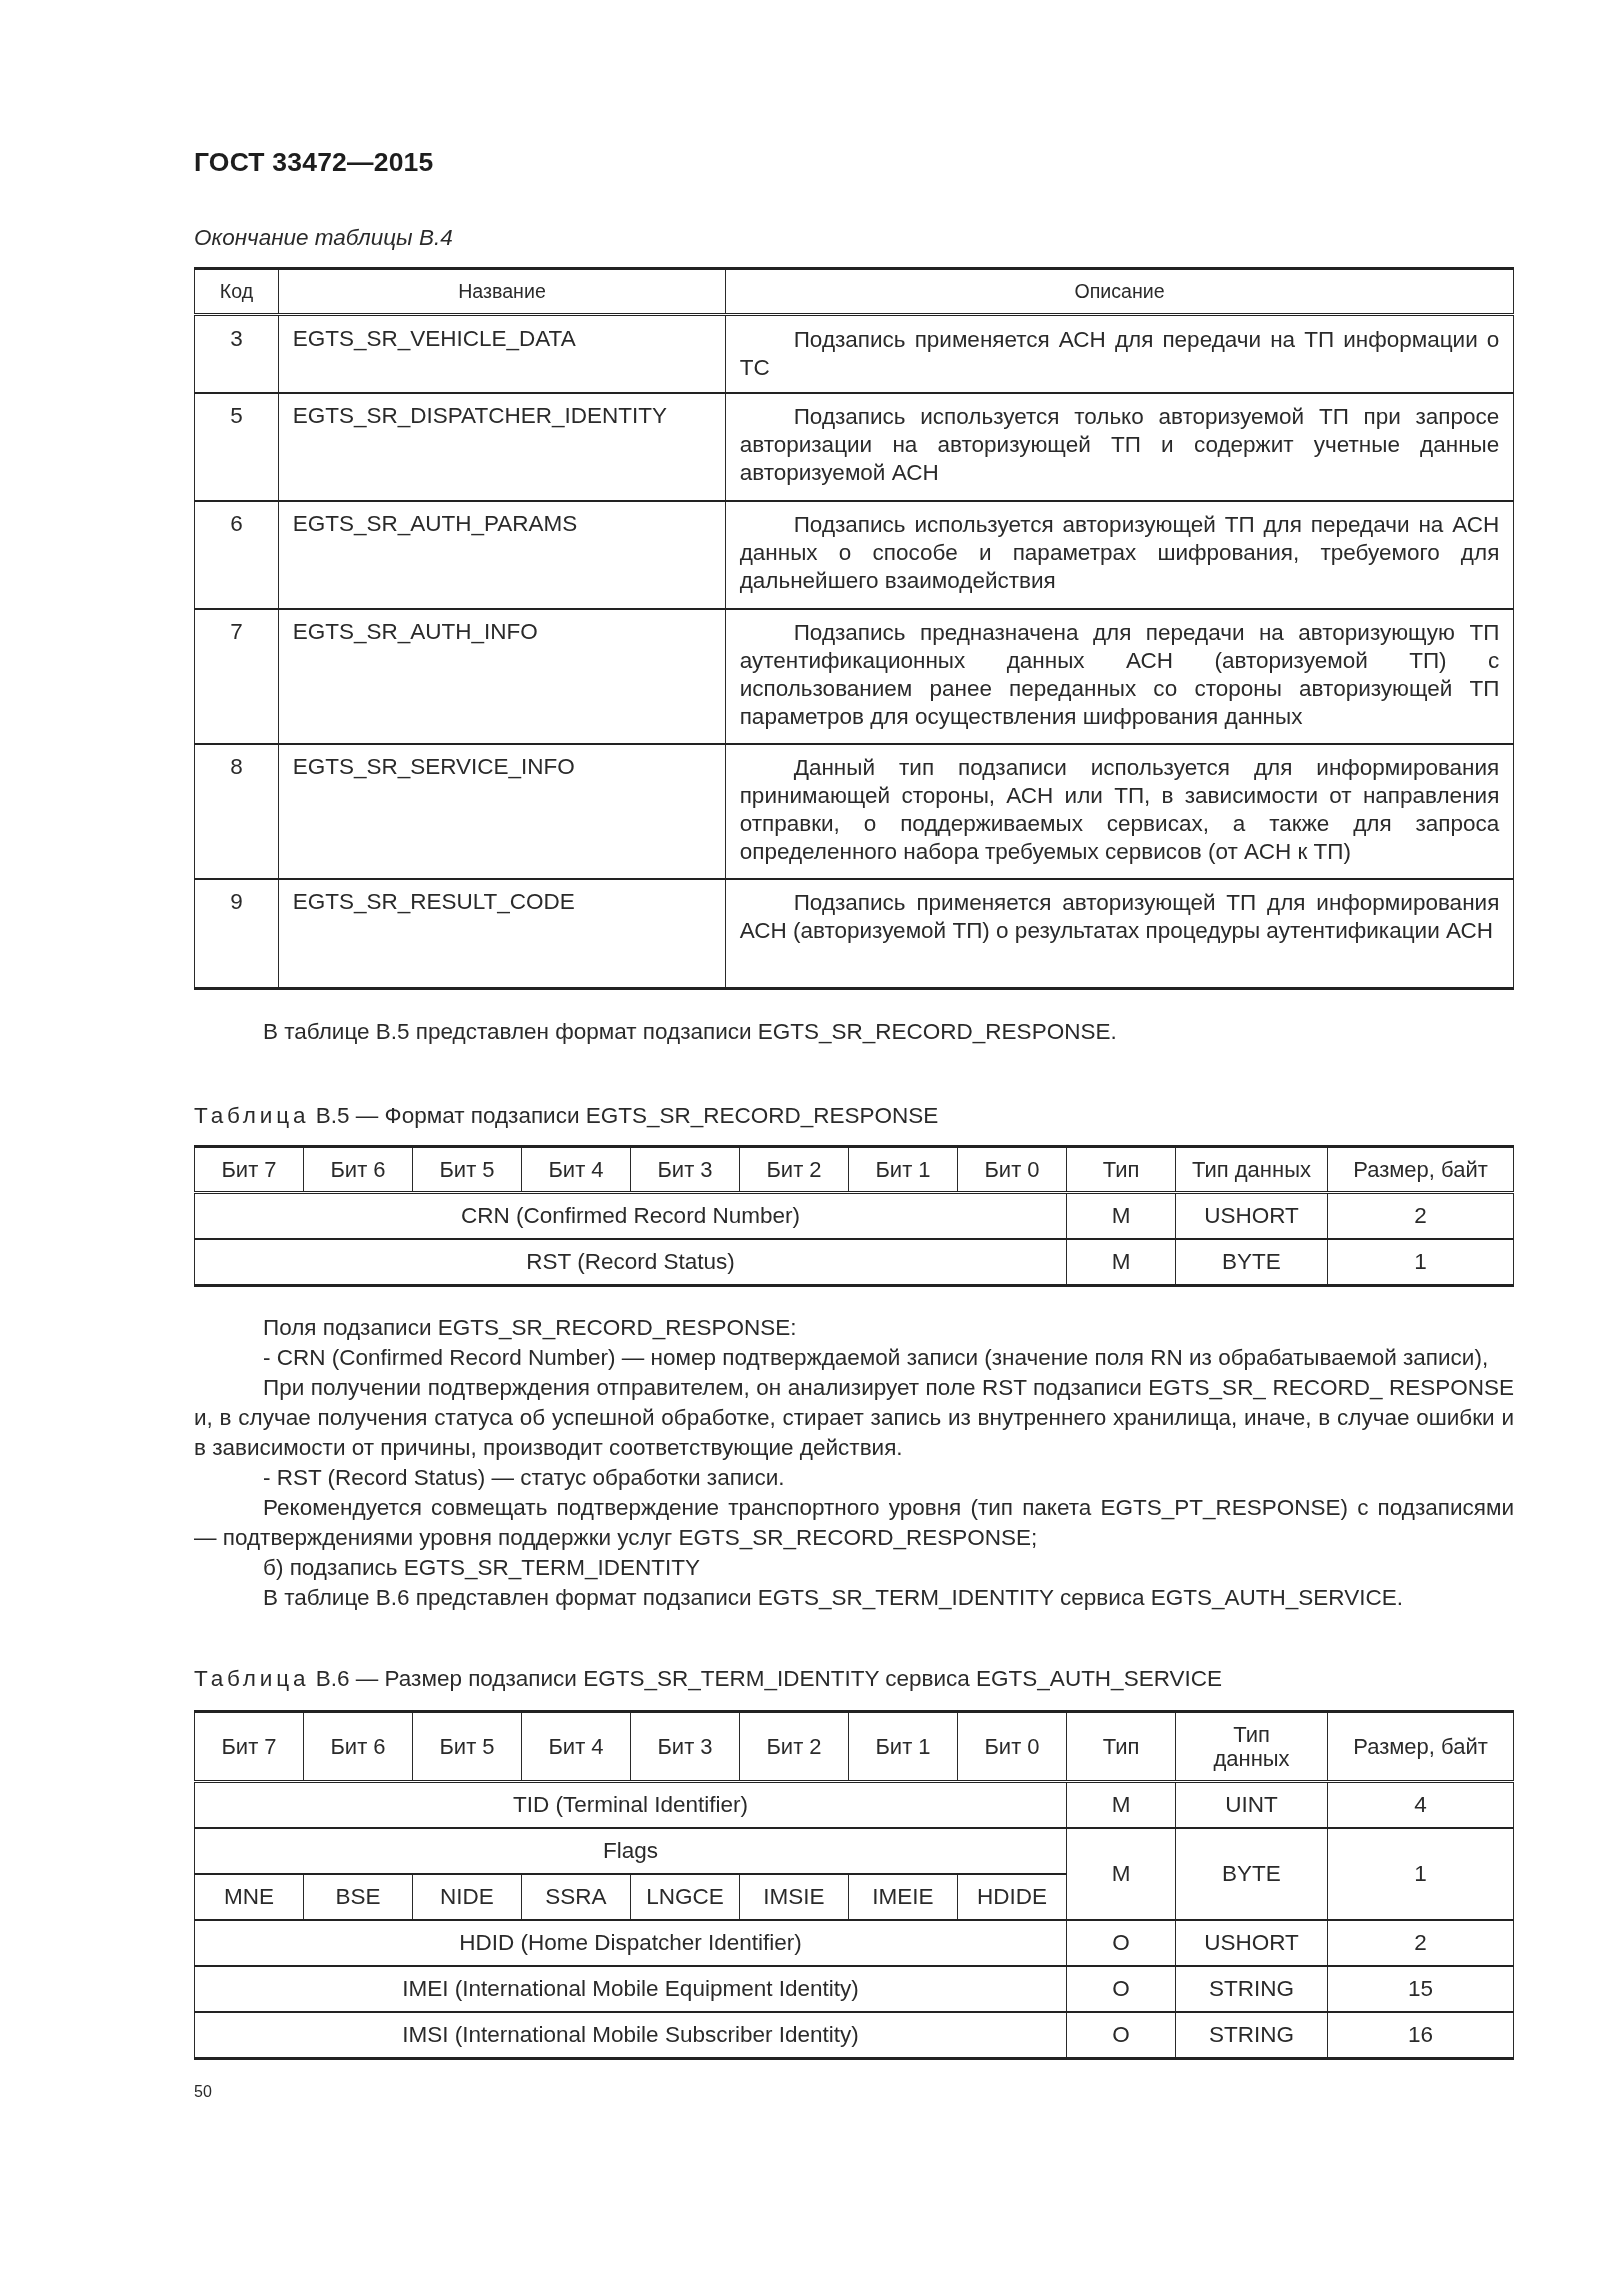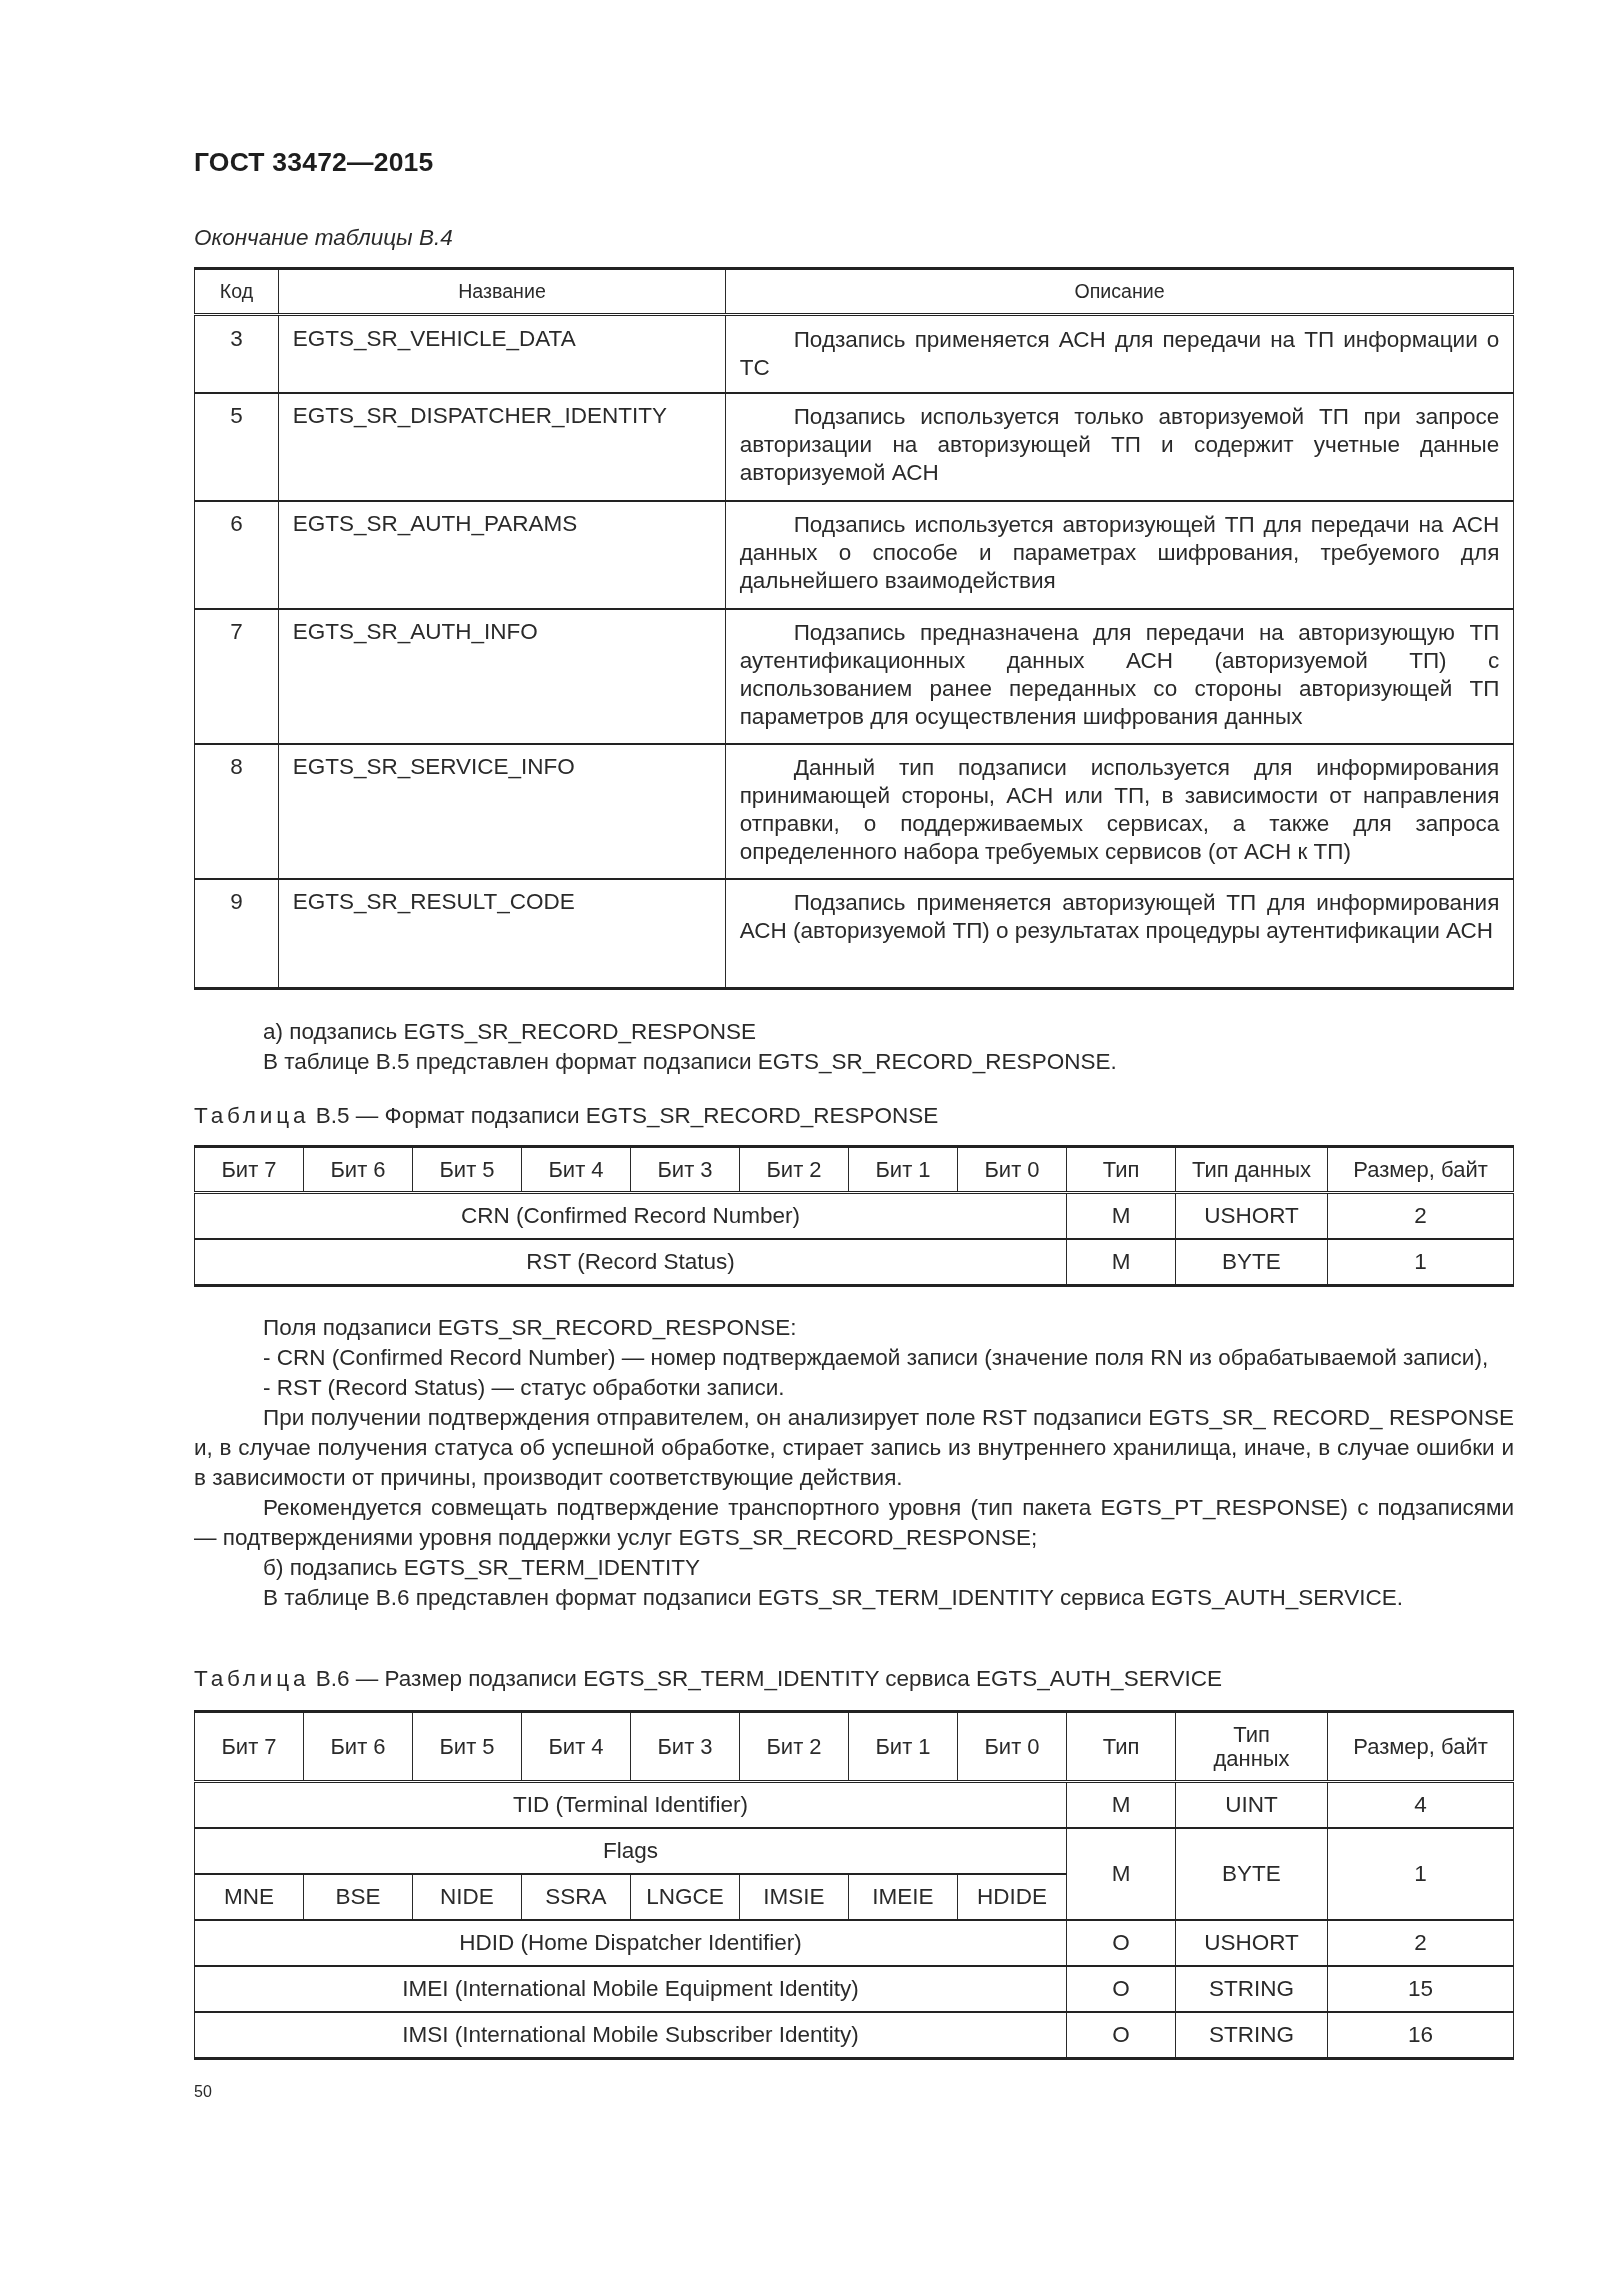--- a/index.html
+++ b/index.html
@@ -70,21 +70,20 @@
     </tr>
     <tr style="height:110px;">
       <td class="code">9</td>
       <td class="name">EGTS_SR_RESULT_CODE</td>
       <td class="desc">Подзапись применяется авторизующей ТП для информирования АСН (авторизуемой ТП) о результатах процедуры аутентификации АСН</td>
     </tr>
   </tbody>
 </table>
 
 <div class="abs para" style="top:1017px;">
-  <p>а) подзапись EGTS_SR_RECORD_RESPONSE</p>
   <p>В таблице В.5 представлен формат подзаписи EGTS_SR_RECORD_RESPONSE.</p>
 </div>
 
 <div class="abs tcap" style="top:1103px;">
   <span class="spaced">Таблица</span>
   <span>В.5 — Формат подзаписи EGTS_SR_RECORD_RESPONSE</span>
 </div>
 
 <table class="bits" style="top:1145px;">
   <thead>
@@ -114,22 +113,22 @@
       <td>M</td>
       <td>BYTE</td>
       <td>1</td>
     </tr>
   </tbody>
 </table>
 
 <div class="abs para" style="top:1313px;">
   <p>Поля подзаписи EGTS_SR_RECORD_RESPONSE:</p>
   <p>- CRN (Confirmed Record Number) — номер подтверждаемой записи (значение поля RN из обрабатываемой записи),</p>
+  <p>При получении подтверждения отправителем, он анализирует поле RST подзаписи EGTS_SR_ RECORD_ RESPONSE и, в случае получения статуса об успешной обработке, стирает запись из внутреннего хранилища, иначе, в случае ошибки и в зависимости от причины, производит соответствующие действия.</p>
   <p>- RST (Record Status) — статус обработки записи.</p>
-  <p>При получении подтверждения отправителем, он анализирует поле RST подзаписи EGTS_SR_ RECORD_ RESPONSE и, в случае получения статуса об успешной обработке, стирает запись из внутреннего хранилища, иначе, в случае ошибки и в зависимости от причины, производит соответствующие действия.</p>
   <p>Рекомендуется совмещать подтверждение транспортного уровня (тип пакета EGTS_PT_RESPONSE) с подзаписями — подтверждениями уровня поддержки услуг EGTS_SR_RECORD_RESPONSE;</p>
   <p>б) подзапись EGTS_SR_TERM_IDENTITY</p>
   <p>В таблице В.6 представлен формат подзаписи EGTS_SR_TERM_IDENTITY сервиса EGTS_AUTH_SERVICE.</p>
 </div>
 
 <div class="abs tcap" style="top:1666px;">
   <span class="spaced">Таблица</span>
   <span>В.6 — Размер подзаписи EGTS_SR_TERM_IDENTITY сервиса EGTS_AUTH_SERVICE</span>
 </div>
 

